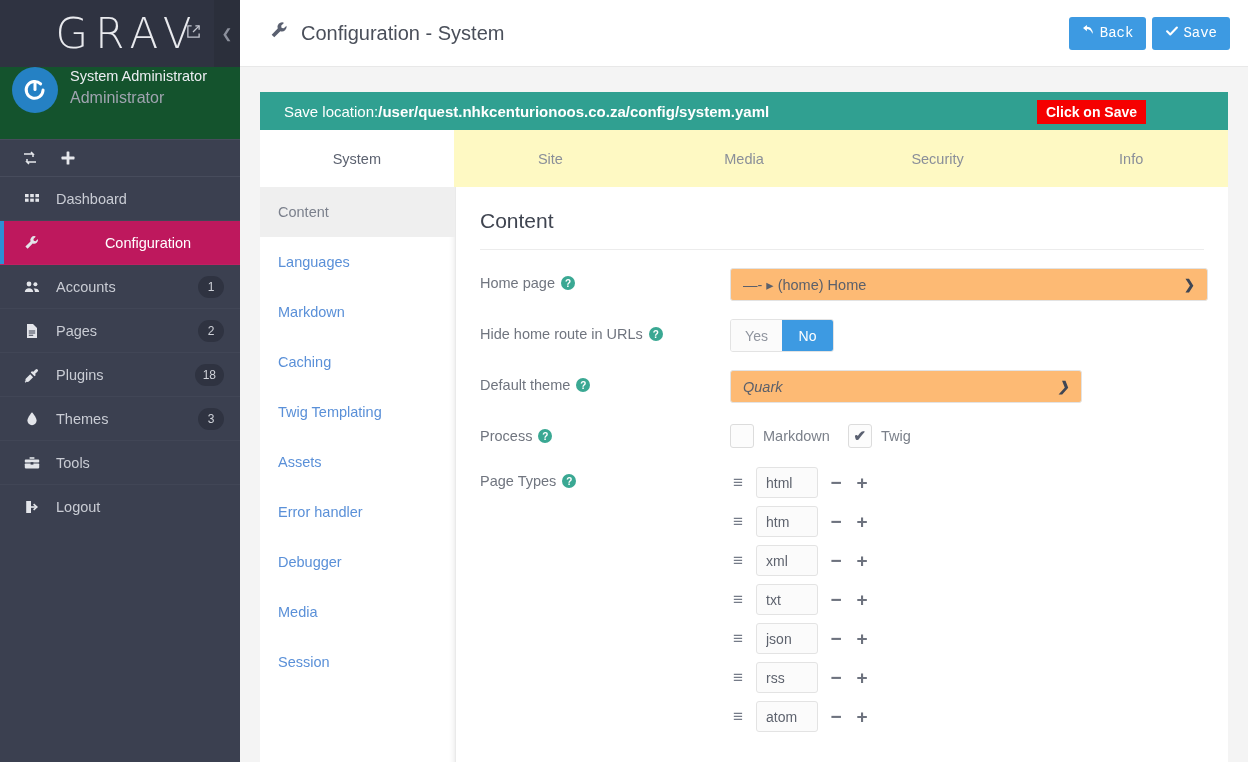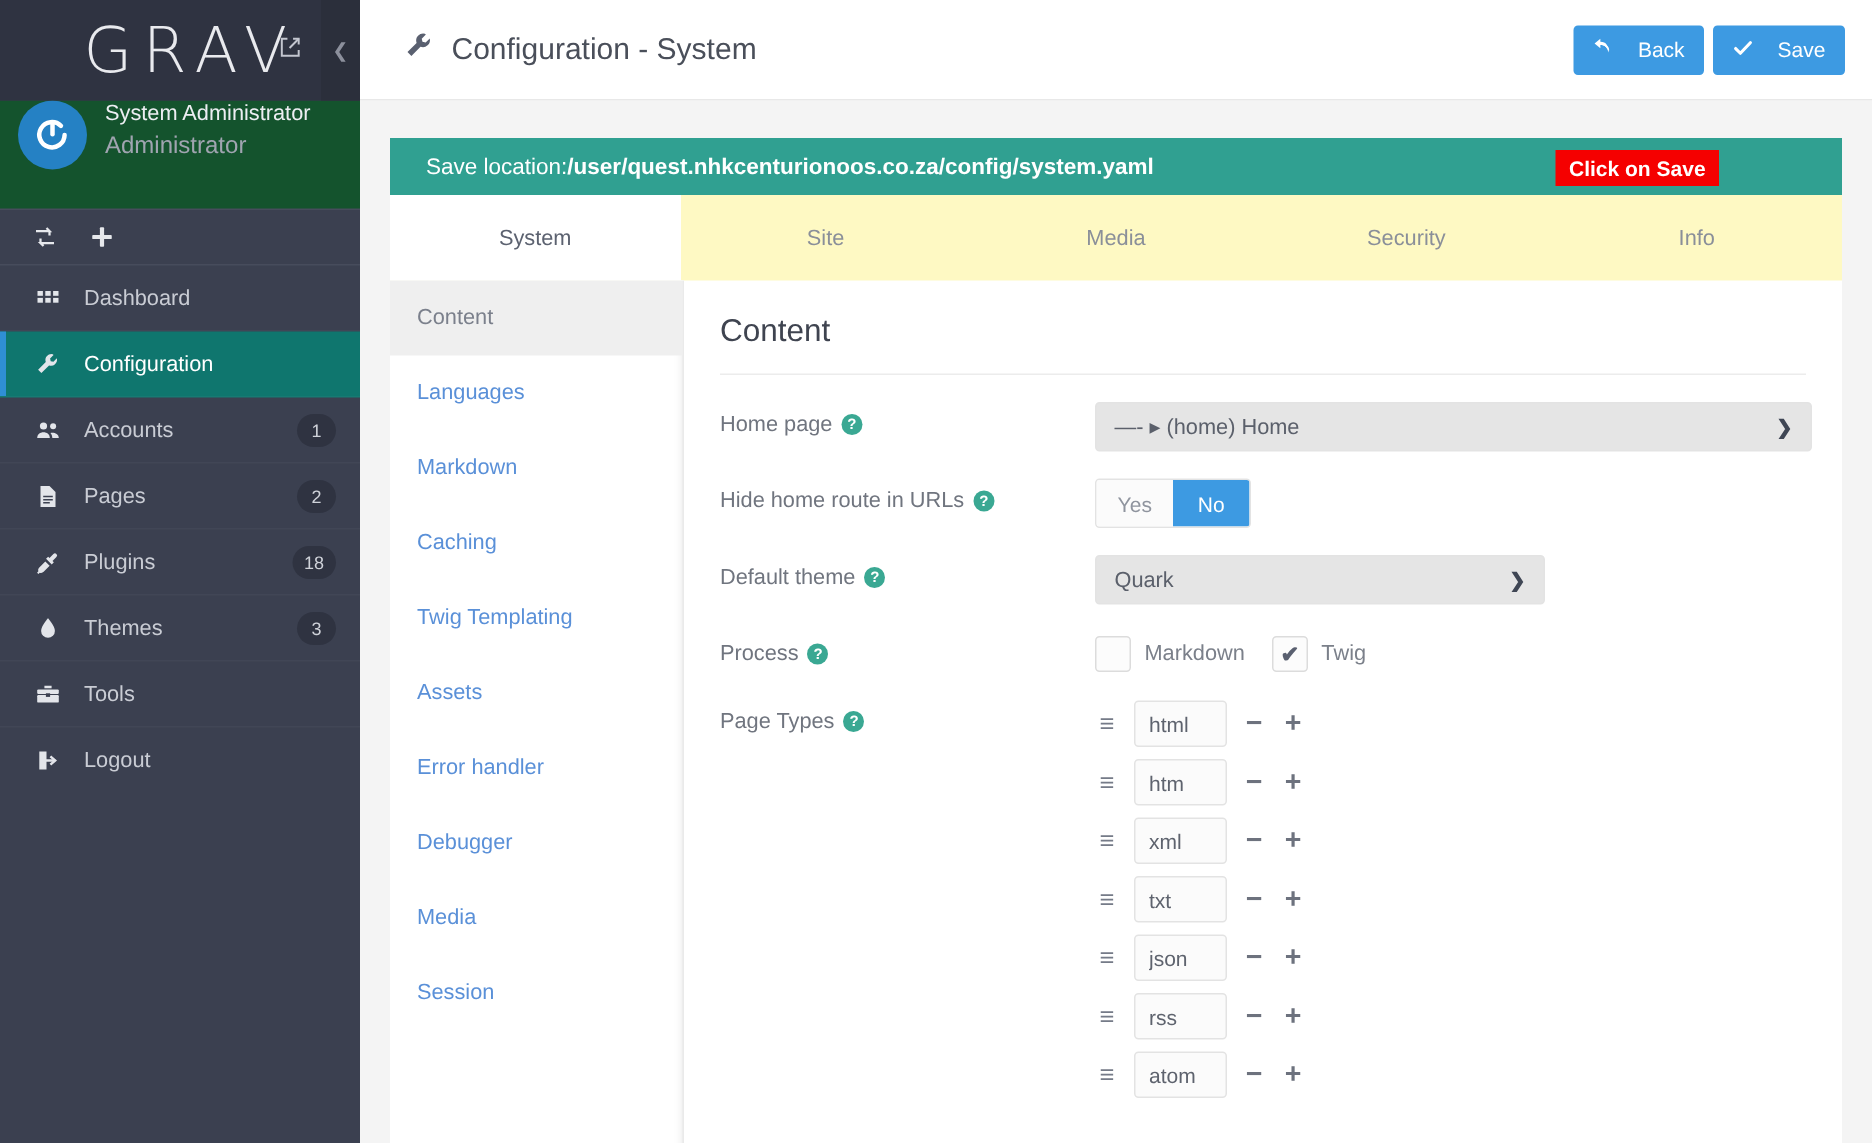--- a/index.html
+++ b/index.html
@@ -84,21 +84,21 @@
   .nav-item {
     height: 44px;
     display: flex; align-items: center;
     padding-left: 22px;
     color: #c9ccd4;
     font-size: 14.5px;
     cursor: pointer;
     position: relative;
     border-bottom: 1px solid rgba(255,255,255,0.035);
   }
-  .nav-item.active { background: #0f766e; color: #ffffff; }
+  .nav-item.active { background: #be185d; color: #ffffff; text-align: center; }
   .nav-item.active::before {
     content: ""; position: absolute; left: 0; top: 0; bottom: 0;
     width: 4px; background: #2f8fd4;
   }
   .nav-ico {
     width: 20px; margin-right: 14px;
     display: inline-flex; align-items: center; justify-content: center;
     color: #e3e5ea;
   }
   .nav-ico svg { width: 16px; height: 16px; }
@@ -133,23 +133,23 @@
     font-size: 20px; color: #4a4f5a; font-weight: 400;
     display: flex; align-items: center; gap: 12px;
   }
   .page-title svg { width: 19px; height: 19px; color: #5a6070; }
   .topbar-actions { margin-left: auto; display: flex; gap: 6px; }
   .btn {
     background: #3d9ae2; color: #fff;
     border: none; border-radius: 3px;
     height: 33px; padding: 0 13px;
     font-size: 14px;
-    display: inline-flex; align-items: center; gap: 16px;
-    cursor: pointer;
-    font-family: Liberation Sans, sans-serif;
+    display: inline-flex; align-items: center; gap: 4px;
+    cursor: pointer;
+    font-family: Liberation Mono, monospace;
   }
   .btn svg { width: 14px; height: 14px; }
 
   .content-wrap {
     padding: 25px 20px 0 20px;
     height: 695px;
   }
   .card {
     background: #ffffff;
     width: 968px;
@@ -225,31 +225,31 @@
     background: #3aa893; color: #ffffff;
     font-size: 10px; font-weight: bold;
     display: inline-flex; align-items: center; justify-content: center;
     cursor: pointer;
     flex: 0 0 14px;
   }
   .field-ctl { flex: 1; }
 
   .select {
     border: 1px solid #e3e3e3; border-radius: 3px;
-    background: #e5e5e5;
+    background: #fdba74;
     height: 33px;
     display: flex; align-items: center;
     padding: 0 12px;
     font-size: 14.5px; color: #5b606b;
     cursor: pointer;
     position: relative;
   }
   .select .caret { margin-left: auto; color: #3f4654; font-size: 13px; font-weight: bold; }
   .select.wide { width: 478px; }
-  .select.narrow { width: 300px; }
+  .select.narrow { width: 352px; font-style: italic; }
 
   .toggle { display: inline-flex; border-radius: 3px; overflow: hidden; border: 1px solid #e3e3e3; }
   .toggle div {
     min-width: 51px; height: 31px;
     display: flex; align-items: center; justify-content: center;
     font-size: 14px; color: #8f949e; background: #fbfbfb;
     cursor: pointer;
   }
   .toggle div.on { background: #3d9ae2; color: #ffffff; }
 

